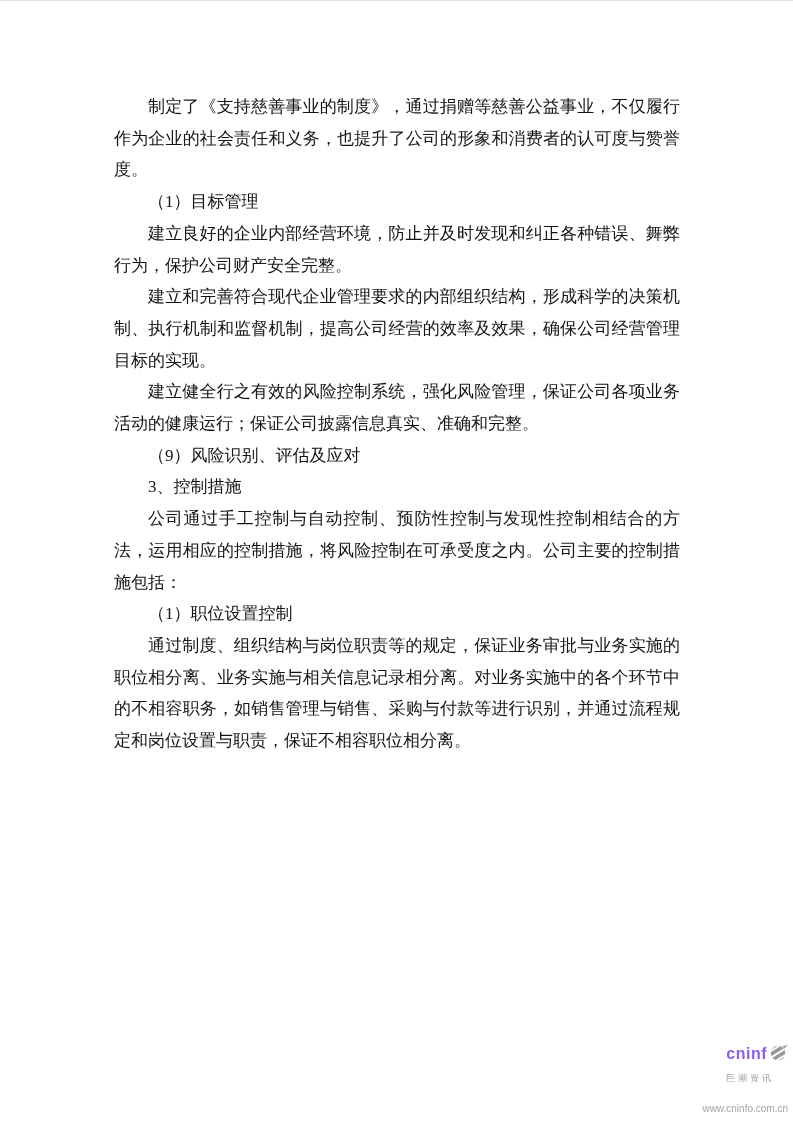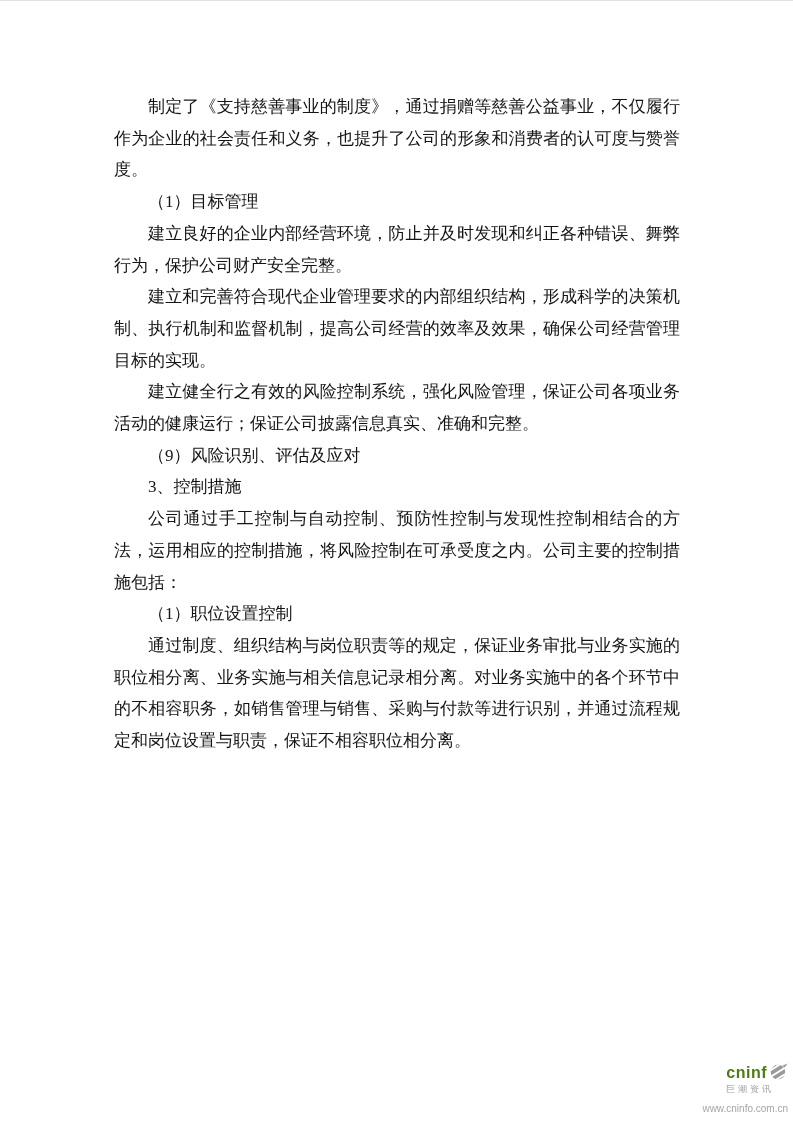--- a/index.html
+++ b/index.html
@@ -46,38 +46,38 @@
     display: flex;
     align-items: center;
     justify-content: flex-end;
     gap: 1px;
     line-height: 1;
   }
   .brand-name {
     font-weight: bold;
     font-size: 16px;
     letter-spacing: 0.5px;
-    color: #4d7c0f;
+    color: #8b5cf6;
   }
   .logo-icon {
     display: inline-block;
     margin-left: 1px;
   }
   .brand-cn {
     font-size: 9px;
     letter-spacing: 3px;
     color: #9b9da0;
-    margin-top: 2px;
+    margin-top: 10px;
     margin-right: 14px;
     line-height: 1;
   }
   .brand-url {
     font-size: 10px;
     color: #a3a5a8;
-    margin-top: 10px;
+    margin-top: 21px;
     line-height: 1;
   }
 </style>
 </head>
 <body>
 
 <div class="page">
 
   <div class="content">
     <p>制定了《支持慈善事业的制度》，通过捐赠等慈善公益事业，不仅履行作为企业的社会责任和义务，也提升了公司的形象和消费者的认可度与赞誉度。</p>

